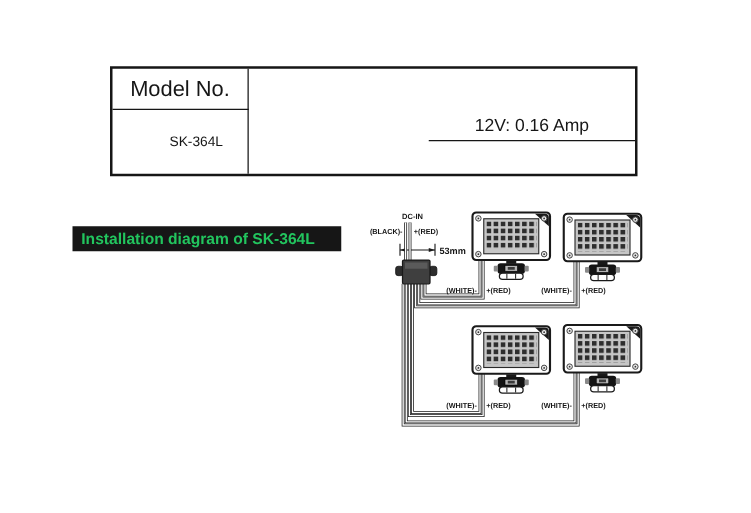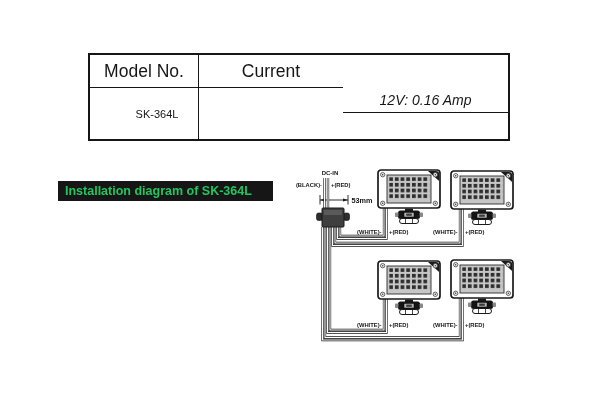--- a/index.html
+++ b/index.html
@@ -20,21 +20,21 @@
     display:flex; align-items:center; justify-content:center;
     box-sizing:border-box; color:#161616; white-space:nowrap;
   }
   .hdr  { font-size:17.5px; grid-row:1; }
   .big  { font-size:11px;margin-left:26px; }
   .small{ font-size:14px; }
   .rb { border-right:1.4px solid #161616; }
   .bb { border-bottom:1.4px solid #161616; }
   .c-model { grid-column:1; grid-row:2/4; }
   .c-lamp  { grid-column:2; grid-row:2/4; }
-  .c-12 { grid-column:3; grid-row:2;font-style:italic; }
+  .c-12 { grid-column:3; grid-row:2; }
   .c-24 { grid-column:3; grid-row:3; }
 
   
   .caption {
     position:absolute; left:58px; top:181px; width:215px; height:20px;
     background:#161616; color:#22c55e; font-size:12.5px; font-weight:bold;
     line-height:20px; padding-left:7px; box-sizing:border-box;
   }
 
   
@@ -44,21 +44,20 @@
   .wire-in  { fill:none; stroke:#ffffff; stroke-width:1.1; }
   .dim { stroke:#1a1a1a; stroke-width:0.9; fill:none; }
 </style>
 </head>
 <body>
 
 <div class="page">
 
   <div class="spec-table">
     <div class="cell hdr rb bb">Model No.</div>
-    <div class="cell hdr bb">Current</div>
     <div class="cell big rb c-model">SK-364L</div>
     <div class="cell small bb c-12">12V: 0.16 Amp</div>
   </div>
 
   <div class="caption">
     <span>Installation diagram of SK-364L</span>
   </div>
 
   <svg class="diagram" width="320" height="250" viewBox="280 160 320 250">
 

